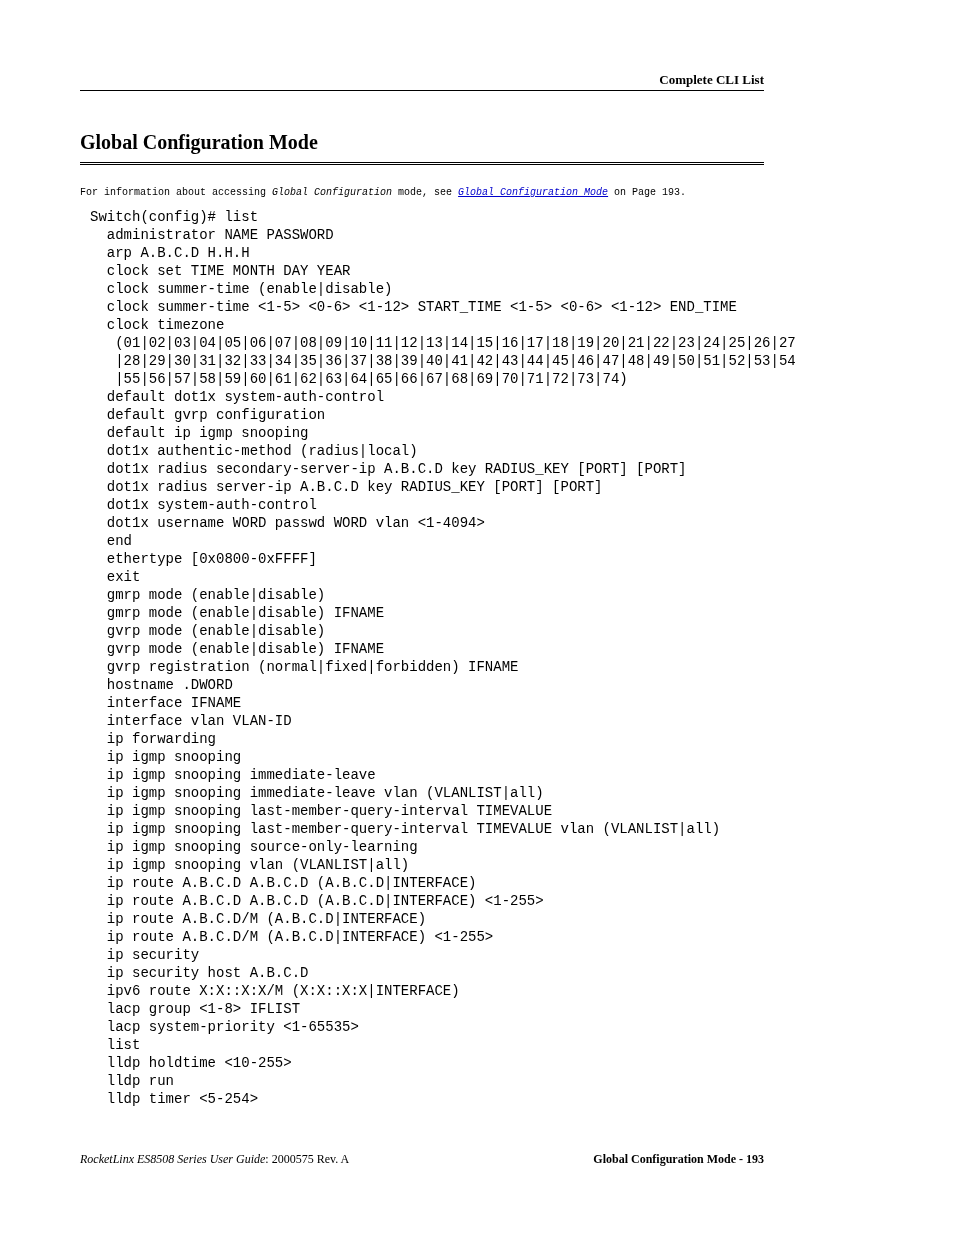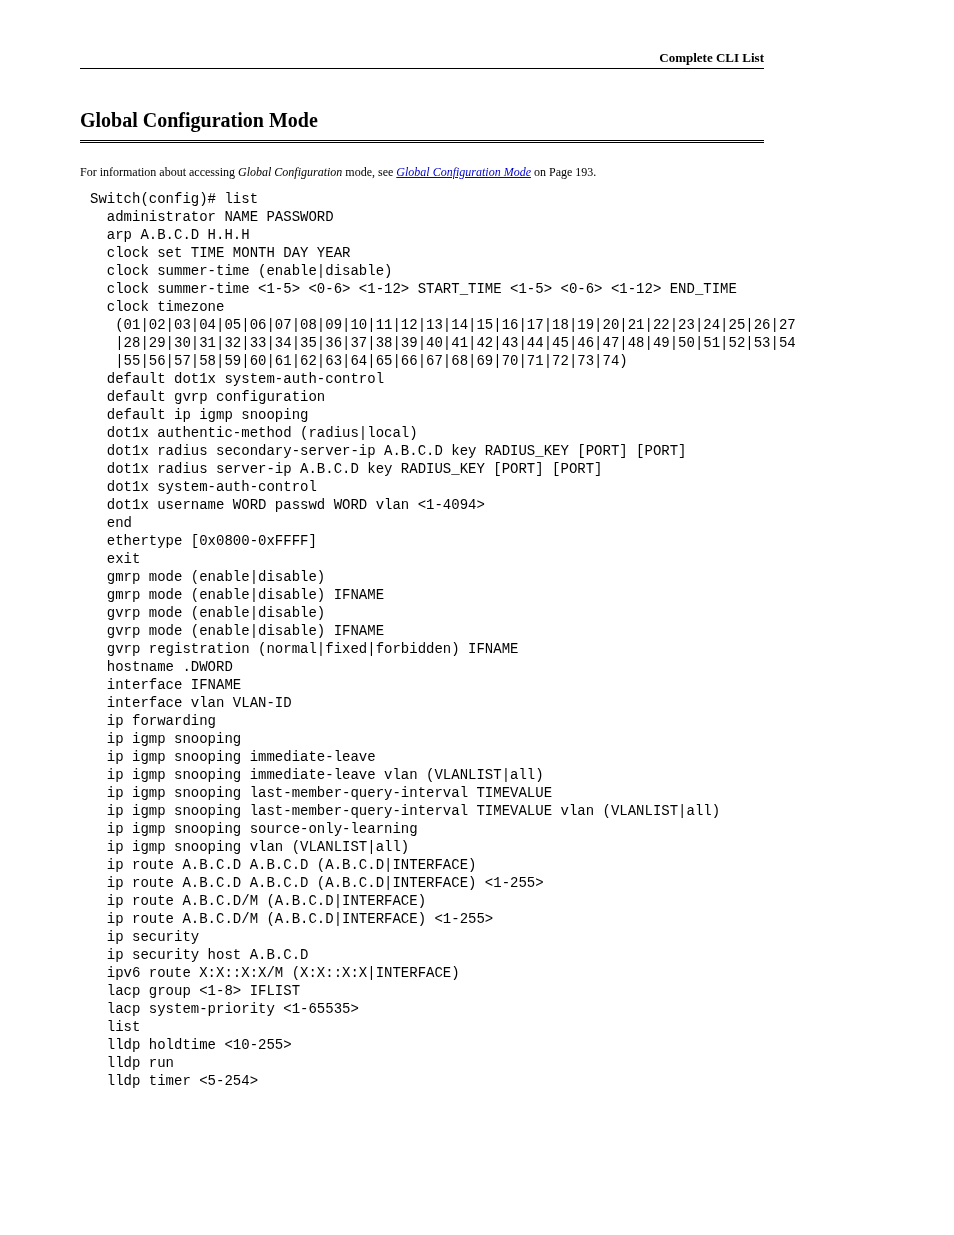--- a/index.html
+++ b/index.html
@@ -4,21 +4,21 @@
 <style>
   body {
     margin: 0;
     padding: 0;
     font-family: Georgia, 'Times New Roman', serif;
     background: #fff;
     color: #000;
     width: 954px;
   }
   .page {
-    padding: 50px 70px 40px 80px;
+    padding: 72px 70px 40px 80px;
     box-sizing: border-box;
     width: 834px;
   }
   .header-line {
     border-top: 1px solid #000;
     margin-bottom: 2px;
   }
   .header-text {
     text-align: right;
     font-weight: bold;
@@ -34,22 +34,22 @@
     font-size: 20px;
     font-weight: bold;
     margin: 0 0 8px 0;
   }
   .double-rule {
     border-top: 3px double #000;
     height: 0;
     margin-bottom: 22px;
   }
   .intro {
-    font-family: Liberation Serif, serif;
-    font-size: 12px;
+    font-family: Liberation Mono, monospace;
+    font-size: 10px;
     margin-bottom: 6px;
   }
   .intro em {
     font-style: italic;
   }
   .intro a {
     color: #0000cc;
     text-decoration: underline;
     font-style: italic;
   }
@@ -139,14 +139,20 @@
   ip security
   ip security host A.B.C.D
   ipv6 route X:X::X:X/M (X:X::X:X|INTERFACE)
   lacp group &lt;1-8&gt; IFLIST
   lacp system-priority &lt;1-65535&gt;
   list
   lldp holdtime &lt;10-255&gt;
   lldp run
   lldp timer &lt;5-254&gt;</pre>
 
+  <div class="footer">
+    <div class="left">
+      <span>RocketLinx ES8508 Series  User Guide</span><span class="normal">: 2000575 Rev. A</span>
+    </div>
+    <div class="right">Global Configuration Mode - 193</div>
+  </div>
 
 </div>
 
 </body></html>

